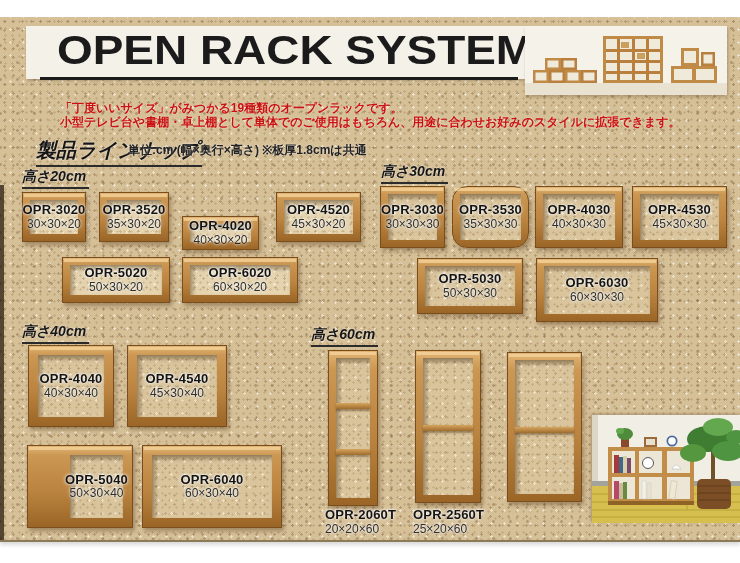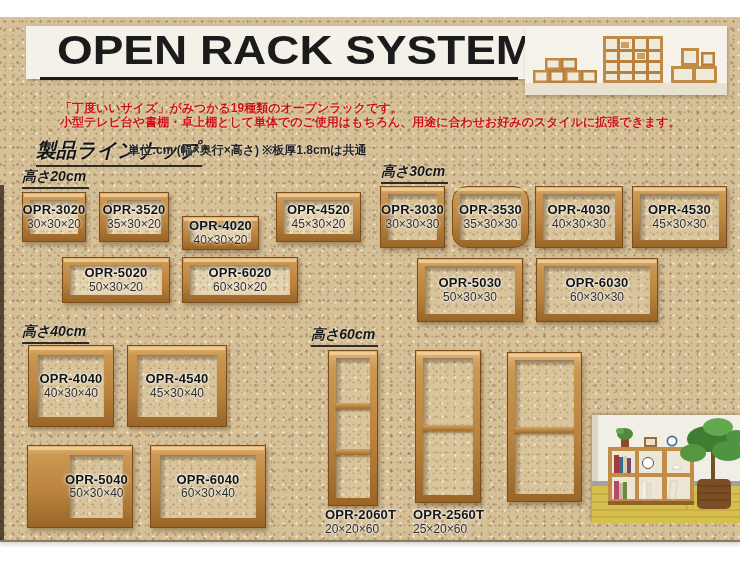--- a/index.html
+++ b/index.html
@@ -255,21 +255,21 @@
         </div>
     </div>
     <div class="rack" style="left:632px;top:169px;width:95px;height:62px;">
       <div class="rack-in">
           <div class="plabel">
         <span class="pmodel">OPR-4530</span>
         <span class="psize">45×30×30</span>
       </div>
         </div>
     </div>
-    <div class="rack" style="left:417px;top:241px;width:106px;height:64px;">
+    <div class="rack" style="left:417px;top:241px;width:106px;height:56px;">
       <div class="rack-in">
           <div class="plabel">
         <span class="pmodel">OPR-5030</span>
         <span class="psize">50×30×30</span>
       </div>
         </div>
     </div>
     <div class="rack" style="left:536px;top:241px;width:122px;height:64px;">
       <div class="rack-in">
           <div class="plabel">
@@ -296,21 +296,21 @@
         </div>
     </div>
     <div class="rack h40" style="left:27px;top:428px;width:106px;height:83px;padding-left:42px;">
       <div class="rack-in">
           <div class="plabel">
         <span class="pmodel">OPR-5040</span>
         <span class="psize">50×30×40</span>
       </div>
         </div>
     </div>
-    <div class="rack h40" style="left:150px;top:428px;width:116px;height:83px;">
+    <div class="rack h40" style="left:142px;top:428px;width:140px;height:83px;">
       <div class="rack-in">
           <div class="plabel">
         <span class="pmodel">OPR-6040</span>
         <span class="psize">60×30×40</span>
       </div>
         </div>
     </div>
 
     <div class="rack" style="left:328px;top:333px;width:50px;height:156px;">
       <div class="rack-in">

